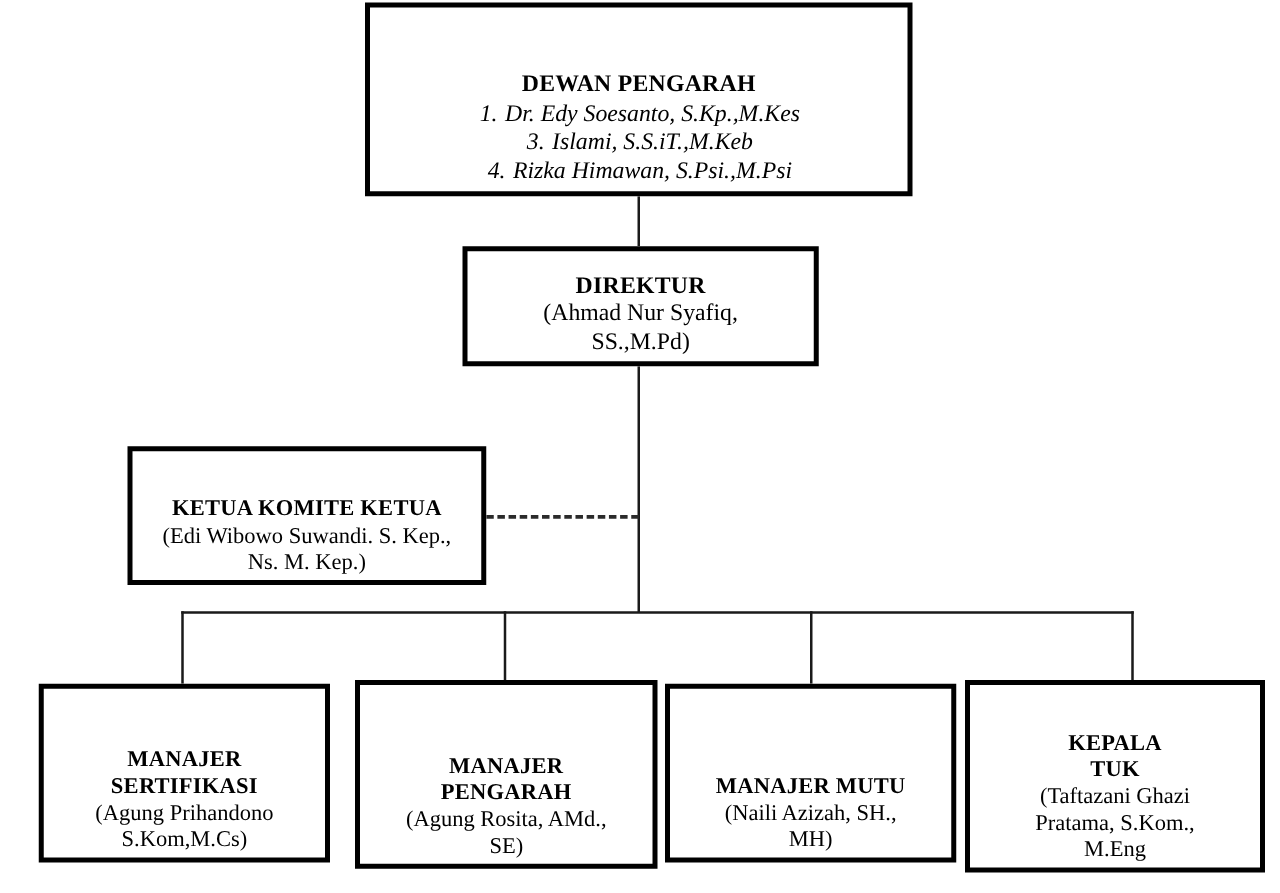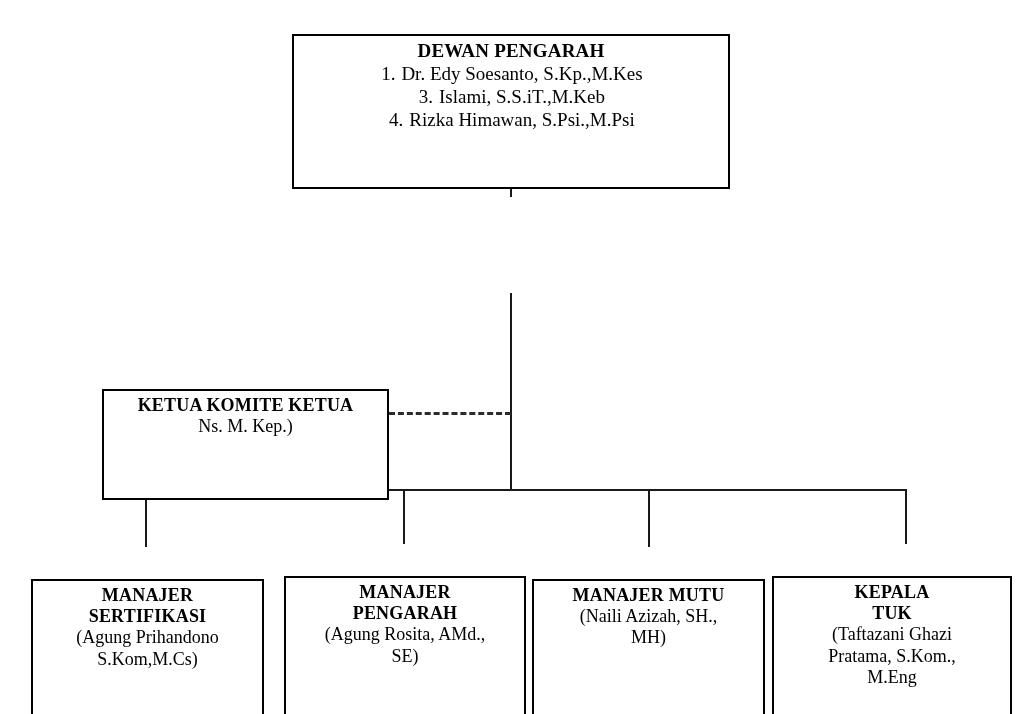--- a/index.html
+++ b/index.html
@@ -14,44 +14,44 @@
   #chart-canvas {
     position: relative;
     width: 1024px;
     height: 714px;
     background: #ffffff;
     overflow: hidden;
   }
   .org-box {
     position: absolute;
     box-sizing: border-box;
-    border: 2px solid #000000;
+    border: 4px solid #000000;
     background: #ffffff;
     display: flex;
     flex-direction: column;
     align-items: center;
-    justify-content: flex-start;
+    justify-content: flex-end;
     text-align: center;
     padding: 4px 6px;
-    margin-top: 32px;
   }
   .box-title {
     font-weight: bold;
     line-height: 1.18;
     letter-spacing: 0.2px;
   }
   .box-sub {
     font-weight: normal;
     line-height: 1.18;
   }
   .numbered-list {
     list-style: none;
     margin: 0;
     padding: 0;
     width: 100%;
+    font-style: italic;
   }
   .numbered-list li {
     line-height: 1.2;
     white-space: nowrap;
   }
   .num-idx {
     display: inline-block;
     min-width: 16px;
     text-align: right;
     margin-right: 6px;
@@ -128,23 +128,29 @@
       </li>
       <li>
         <span class="num-idx">3.</span><span>Islami, S.S.iT.,M.Keb</span>
       </li>
       <li>
         <span class="num-idx">4.</span><span>Rizka Himawan, S.Psi.,M.Psi</span>
       </li>
     </ul>
   </div>
 
+  <div class="org-box" id="box-direktur">
+    <div class="box-title">DIREKTUR</div>
+    <div class="box-sub">(Ahmad Nur Syafiq,</div>
+    <div class="box-sub">SS.,M.Pd)</div>
+  </div>
 
   <div class="org-box" id="box-ketua-komite">
     <div class="box-title">KETUA KOMITE KETUA</div>
+    <div class="box-sub">(Edi Wibowo Suwandi. S. Kep.,</div>
     <div class="box-sub">Ns. M. Kep.)</div>
   </div>
 
   <div class="org-box" id="box-manajer-sertifikasi">
     <div class="box-title">MANAJER</div>
     <div class="box-title">SERTIFIKASI</div>
     <div class="box-sub">(Agung Prihandono</div>
     <div class="box-sub">S.Kom,M.Cs)</div>
   </div>
 

